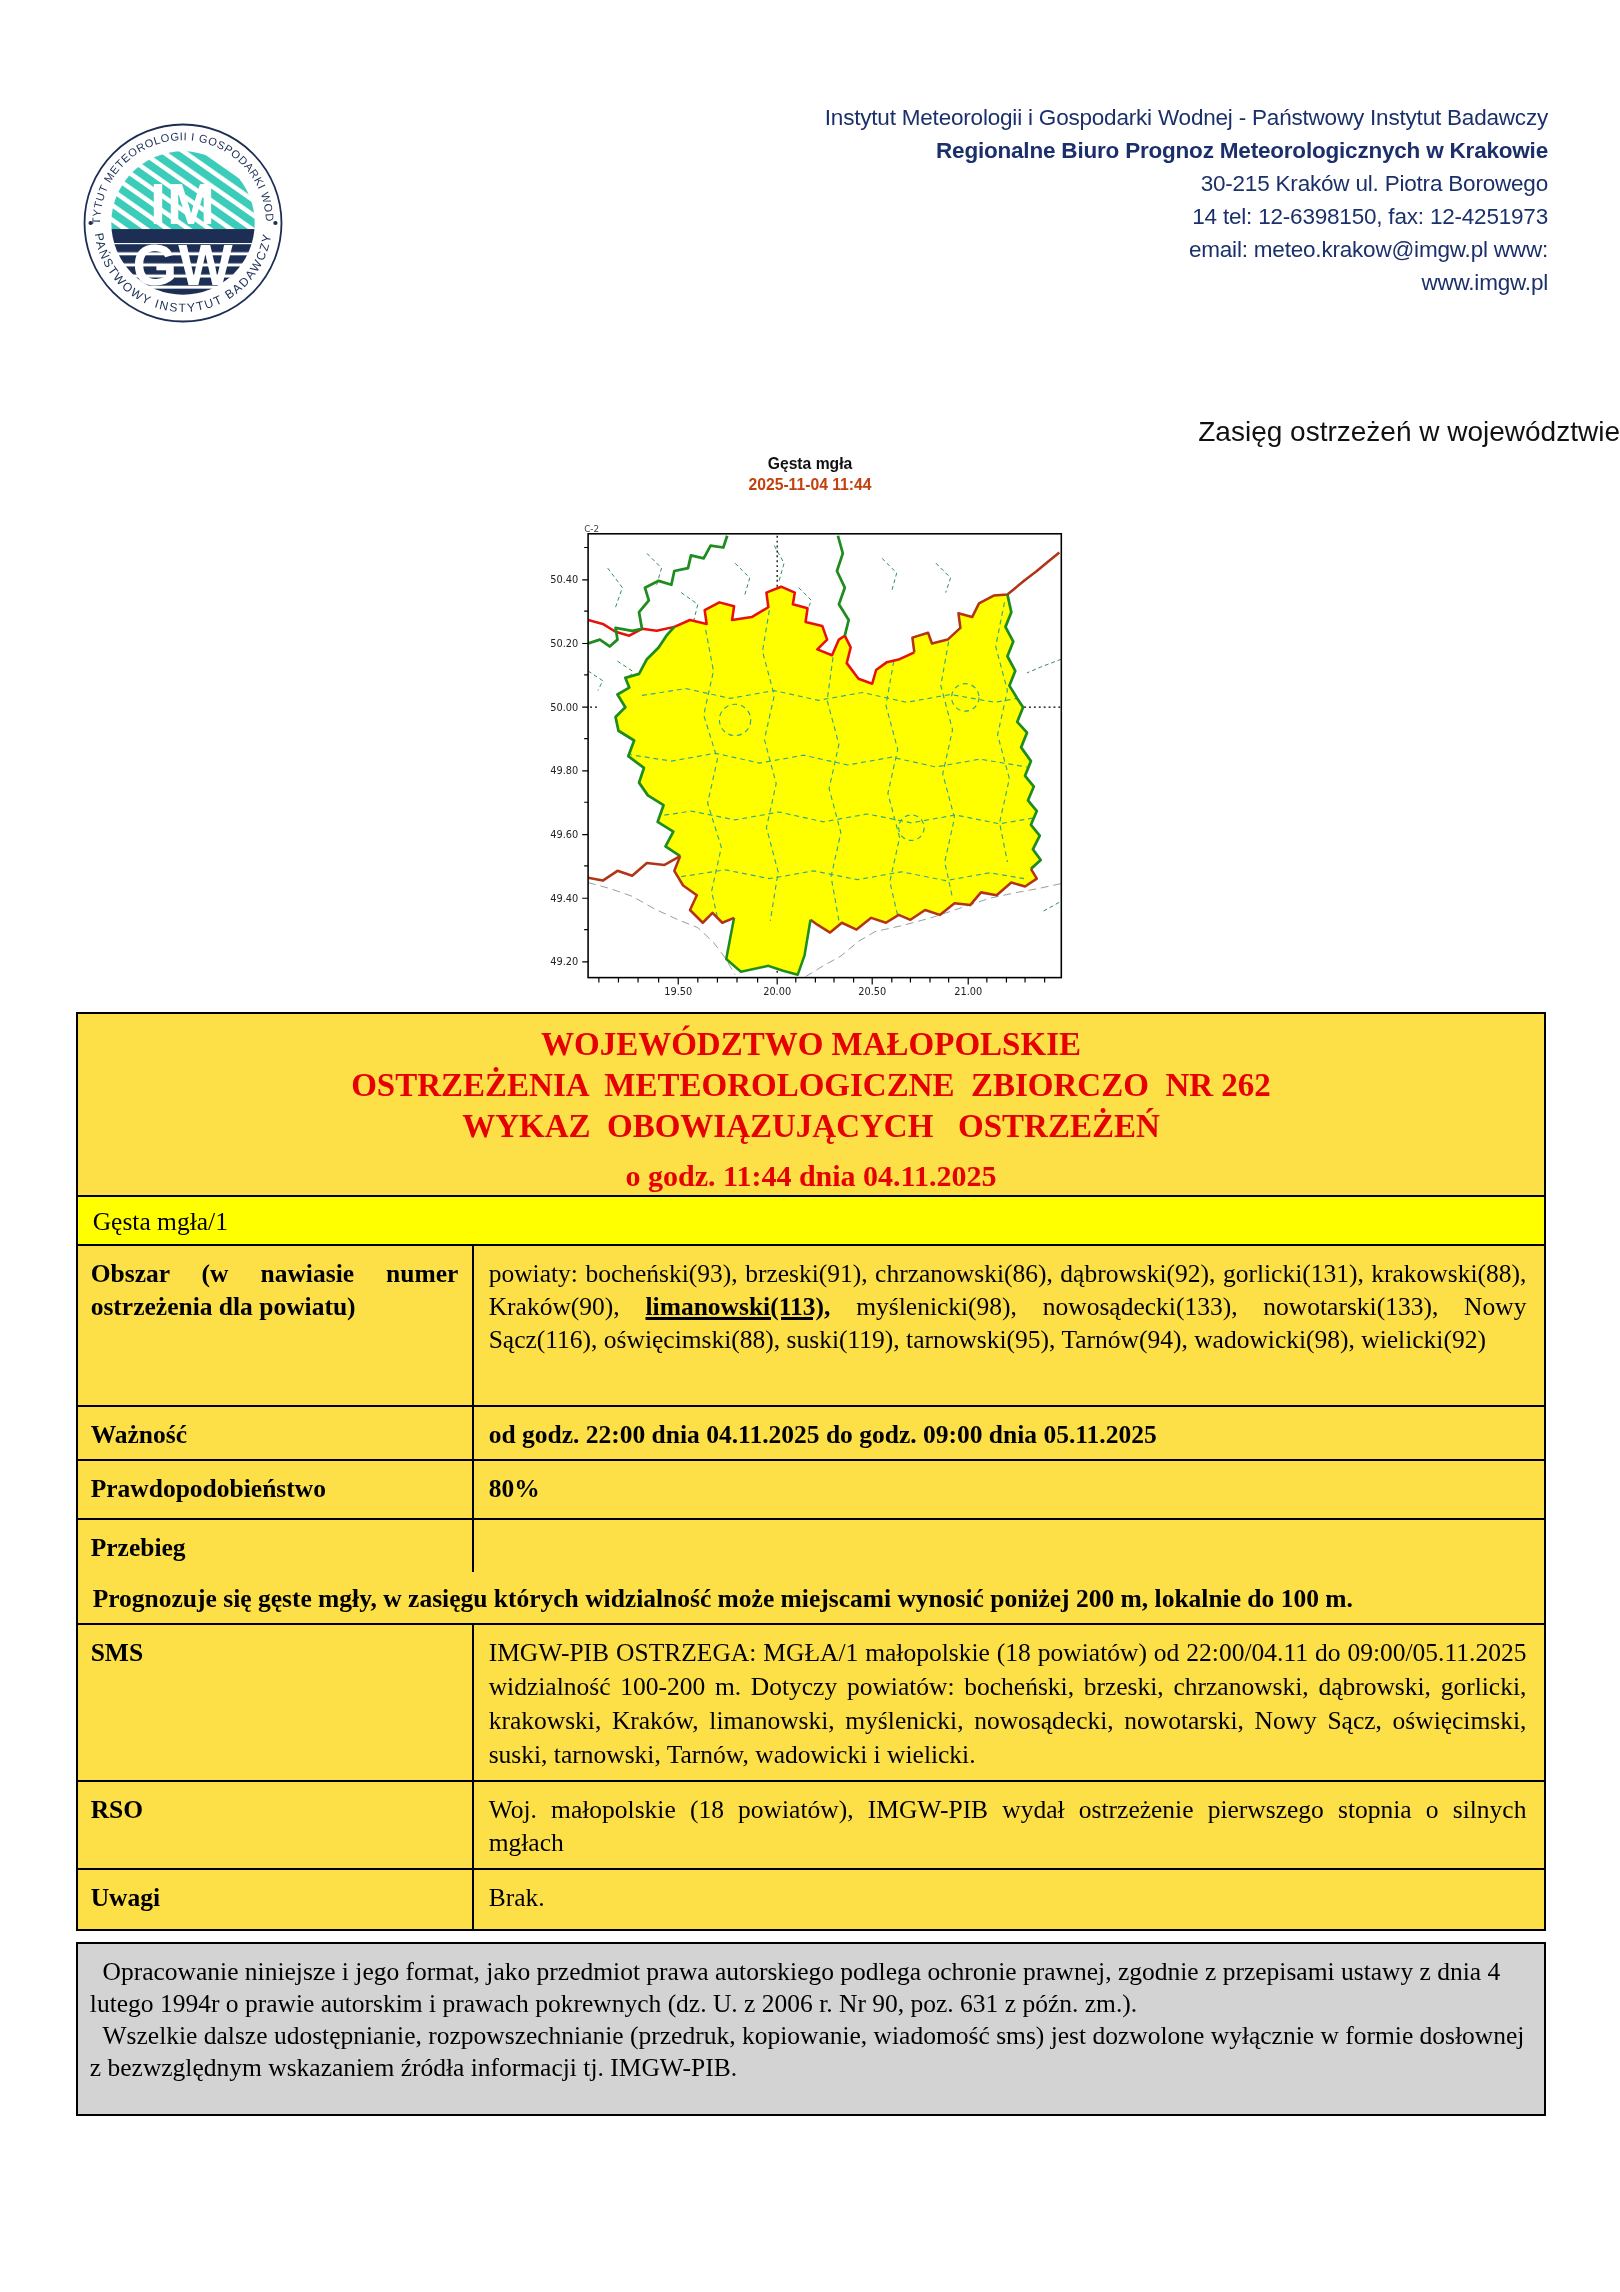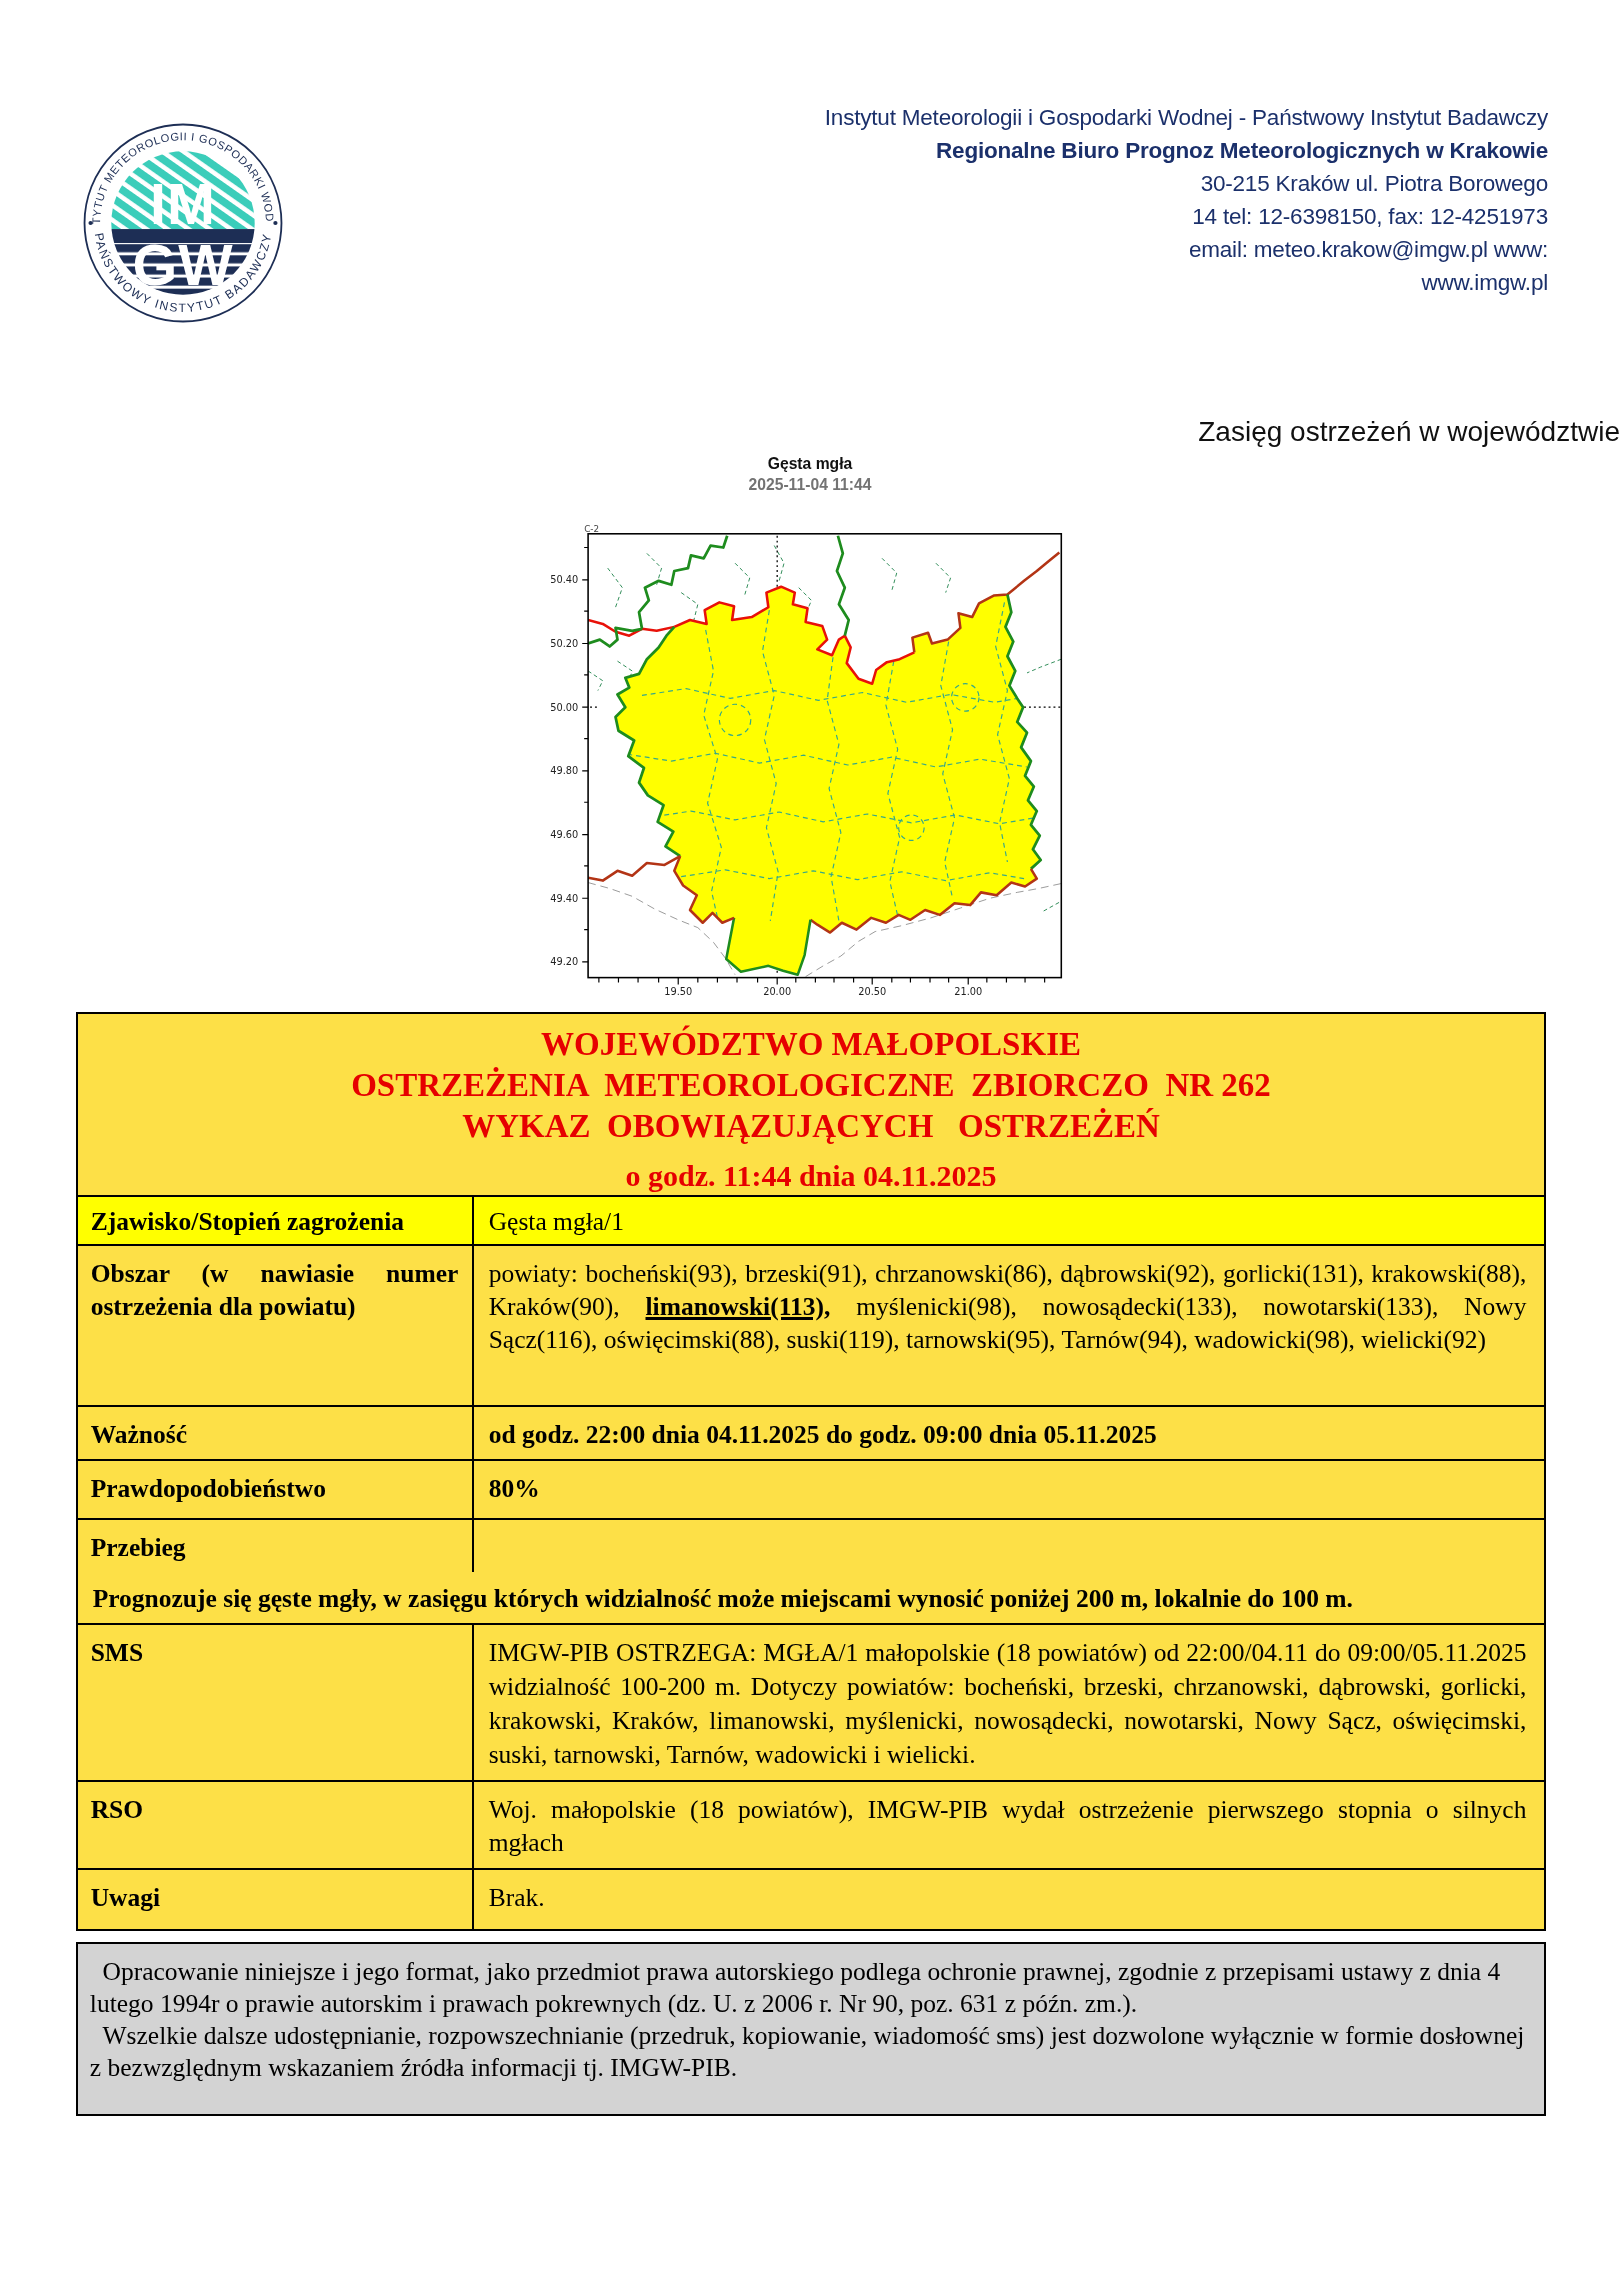--- a/index.html
+++ b/index.html
@@ -18,21 +18,21 @@
     color:var(--accent_navy);font-family:"Liberation Sans",sans-serif;font-size:22.5px;
     line-height:33px;letter-spacing:-0.2px;}
   .org-line.bold{font-weight:bold;}
 
   
   .map-title{position:absolute;left:0;top:416px;width:100%;text-align:right;
     font-family:"Liberation Sans",sans-serif;font-size:28px;color:#111;}
   .map-subtitle{position:absolute;left:0;top:455px;width:100%;text-align:center;
     font-family:"Liberation Sans",sans-serif;font-size:15.7px;font-weight:bold;color:#111;}
   .map-datetime{position:absolute;left:0;top:476px;width:100%;text-align:center;
-    font-family:"Liberation Sans",sans-serif;font-size:15.7px;font-weight:bold;color:#737373;}
+    font-family:"Liberation Sans",sans-serif;font-size:15.7px;font-weight:bold;color:#c2410c;}
   .map-svg{position:absolute;left:544px;top:524px;}
   .tick-label{font-family:"DejaVu Sans",sans-serif;font-size:10px;fill:#222;}
   .corner-label{font-family:"DejaVu Sans",sans-serif;font-size:9px;fill:#444;}
 
   
   .warning-table{position:absolute;left:76px;top:1012px;width:1470px;border:2.9px solid #000;background:#fde047;}
   .table-title{min-height:181px;text-align:center;color:var(--title_red);font-weight:bold;padding-top:9.8px;}
   .table-title .tl1{font-size:33px;line-height:41px;white-space:pre-wrap;}
   .table-title .tl2{font-size:30px;line-height:39px;margin-top:8.8px;white-space:pre-wrap;}
   .trow{display:flex;border-top:2px solid #000;}
@@ -204,21 +204,20 @@
 
   <div class="warning-table">
     <div class="table-title">
       <div class="tl1">WOJEWÓDZTWO MAŁOPOLSKIE</div>
       <div class="tl1">OSTRZEŻENIA  METEOROLOGICZNE  ZBIORCZO  NR 262</div>
       <div class="tl1">WYKAZ  OBOWIĄZUJĄCYCH   OSTRZEŻEŃ</div>
       <div class="tl2">o godz. 11:44 dnia 04.11.2025</div>
     </div>
 
     <div class="trow yellow thick">
-      <div class="tlabel">Zjawisko/Stopień zagrożenia</div>
       <div class="tcontent">Gęsta mgła/1</div>
     </div>
 
     <div class="trow r-obszar">
       <div class="tlabel">Obszar (w nawiasie numer ostrzeżenia dla powiatu)</div>
       <div class="tcontent"><span>powiaty: bocheński(93), brzeski(91), chrzanowski(86), dąbrowski(92), gorlicki(131), krakowski(88), Kraków(90), </span><span class="hl">limanowski(113),</span><span> myślenicki(98), nowosądecki(133), nowotarski(133), Nowy Sącz(116), oświęcimski(88), suski(119), tarnowski(95), Tarnów(94), wadowicki(98), wielicki(92)</span></div>
     </div>
 
     <div class="trow r-waznosc">
       <div class="tlabel">Ważność</div>

